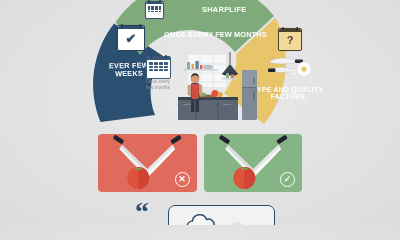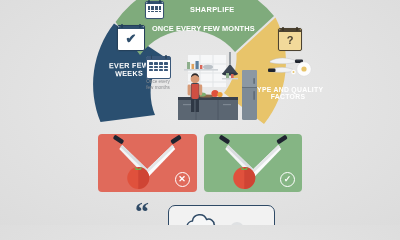--- a/index.html
+++ b/index.html
@@ -20,23 +20,23 @@
     color:#ffffff;
     font-weight:bold;
     text-align:center;
     letter-spacing:.3px;
     line-height:1.08;
     text-transform:uppercase;
     pointer-events:none;
     transform-origin:50% 50%;
   }
   .lbl-weeks{left:98px;top:62px;width:62px;font-size:7.2px;transform:rotate(-1deg);}
-  .lbl-top{left:152px;top:6px;width:140px;font-size:7.4px;text-align:left;}
+  .lbl-top{left:164px;top:6px;width:140px;font-size:7.4px;text-align:left;}
   .lbl-top .l1{display:block;padding-left:38px;}
-  .lbl-top .l2{display:block;margin-top:11px;letter-spacing:.1px;}
+  .lbl-top .l2{display:block;margin-top:17px;letter-spacing:.1px;}
   .lbl-right{left:250px;top:86px;width:76px;font-size:6.8px;}
 
   
   .cal{position:absolute;background:#fff;border-radius:2px;box-shadow:0 0 0 .8px rgba(0,0,0,.04);}
   .cal .cal-top{height:3px;background:#2f4f6d;border-radius:2px 2px 0 0;position:relative;}
   .cal .ring{position:absolute;top:-2.2px;width:1.6px;height:4px;background:#24405a;border-radius:1px;}
   .cal .ring.a{left:3px;} .cal .ring.b{right:3px;}
   .cal .cal-body{display:flex;align-items:center;justify-content:center;color:#2f4f6d;font-weight:bold;}
 
   .cal-check{left:117px;top:25px;width:26px;height:24px;border:1.4px solid #24405a;}

